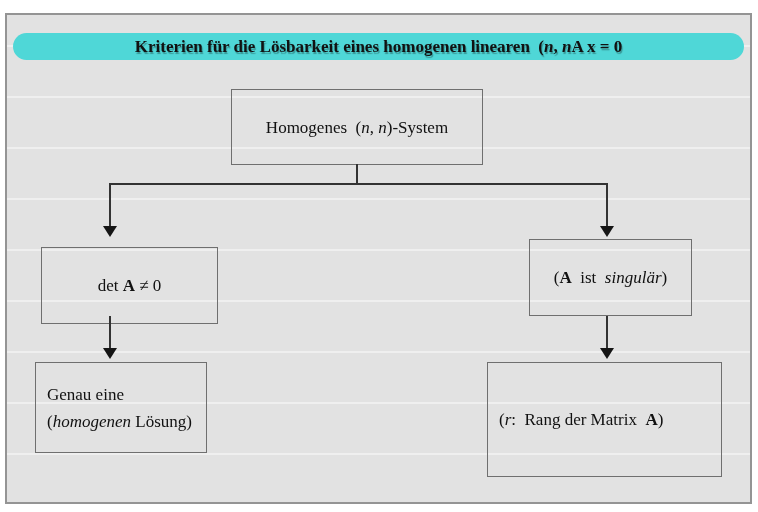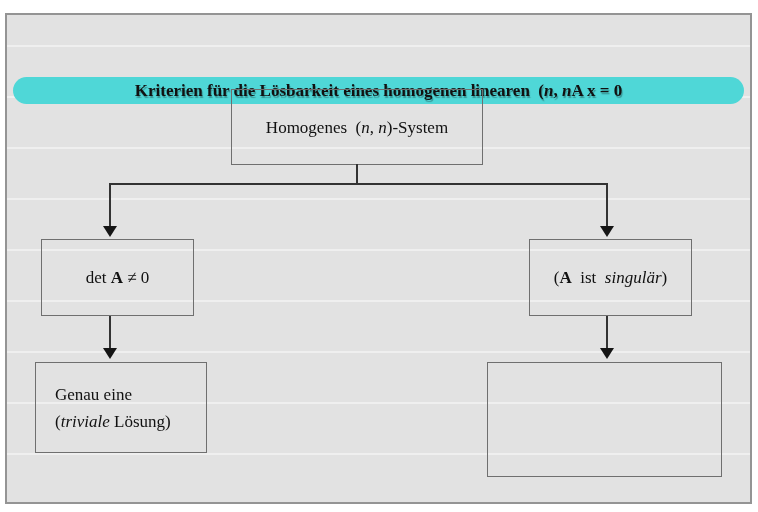--- a/index.html
+++ b/index.html
@@ -25,29 +25,28 @@
       rgba(255,255,255,0) 0px, rgba(255,255,255,0) 30px,
       rgba(255,255,255,0.45) 30px, rgba(255,255,255,0.45) 32px,
       rgba(255,255,255,0) 32px, rgba(255,255,255,0) 51px);
   }
   .title-pill{
     position:absolute;left:13px;top:33px;width:731px;height:27px;
     border-radius:14px;background:var(--banner-bg);
     display:flex;align-items:center;justify-content:center;
     font-size:17px;font-weight:bold;white-space:pre;
     text-shadow:1px 1.5px 1px rgba(0,0,0,0.30);
-    margin-top:44px;
   }
   .box{
     position:absolute;box-sizing:border-box;
     border:1.5px solid var(--box-border);
     font-size:17px;display:flex;flex-direction:column;justify-content:center;
   }
   .box.center{align-items:center;}
-  .box.left{text-align:left;padding-left:19px;padding-right:4px;}
+  .box.left{text-align:left;padding-left:11px;padding-right:4px;}
   .line{white-space:pre;}
   .lh31 .line{line-height:31px;}
   .lh27 .line{line-height:27px;}
   .lh26 .line{line-height:26px;}
   .seg{font-weight:inherit;font-style:normal;}
   .seg.b{font-weight:bold;}
   .seg.i{font-style:italic;}
   .seg.bi{font-weight:bold;font-style:italic;}
   .vline,.hline{position:absolute;background:var(--line-color);}
   .arrow-down{
@@ -61,21 +60,21 @@
   #v-left-1{left:109px;top:183px;width:2px;height:45px;}
   #v-right-1{left:606px;top:183px;width:2px;height:45px;}
   #a-left-1{left:103px;top:226px;}
   #a-right-1{left:600px;top:226px;}
   #v-left-2{left:109px;top:316px;width:2px;height:34px;}
   #v-right-2{left:606px;top:316px;width:2px;height:34px;}
   #a-left-2{left:103px;top:348px;}
   #a-right-2{left:600px;top:348px;}
   
   #box-top{left:231px;top:89px;width:252px;height:76px;}
-  #box-mid-left{left:41px;top:239px;width:153px;height:77px;}
+  #box-mid-left{left:41px;top:247px;width:177px;height:77px;}
   #box-mid-right{left:529px;top:239px;width:163px;height:77px;}
   #box-bottom-left{left:35px;top:362px;width:172px;height:91px;}
   #box-bottom-right{left:487px;top:362px;width:235px;height:115px;}
 </style>
 </head>
 <body>
 
 <div class="stage">
   <div class="panel"></div>
 
@@ -100,18 +99,19 @@
     <div class="line"><span class="seg">(</span><span class="seg b">A</span><span class="seg">  ist  </span><span class="seg i">singulär</span><span class="seg">)</span></div>
   </div>
 
   <div class="vline" id="v-left-2"></div>
   <div class="vline" id="v-right-2"></div>
   <div class="arrow-down" id="a-left-2"></div>
   <div class="arrow-down" id="a-right-2"></div>
 
   <div class="box left lh27" id="box-bottom-left">
     <div class="line"><span class="seg">Genau eine</span></div>
-    <div class="line"><span class="seg">(</span><span class="seg i">triviale</span><span class="seg"> Lösung)</span></div>
+    <div class="line"><span class="seg">(</span><span class="seg i">homogenen</span><span class="seg"> Lösung)</span></div>
   </div>
 
   <div class="box left lh26" id="box-bottom-right">
+    <div class="line"><span class="seg">(</span><span class="seg i">r</span><span class="seg">:  Rang der Matrix  </span><span class="seg b">A</span><span class="seg">)</span></div>
   </div>
 </div>
 
 </body></html>

